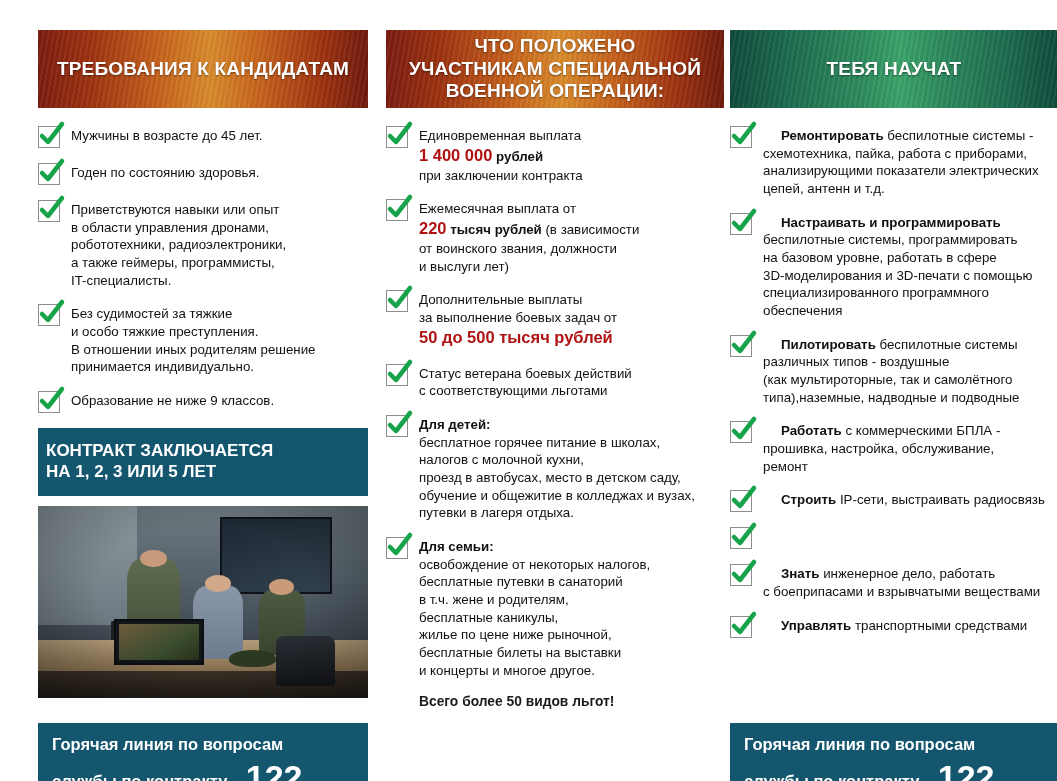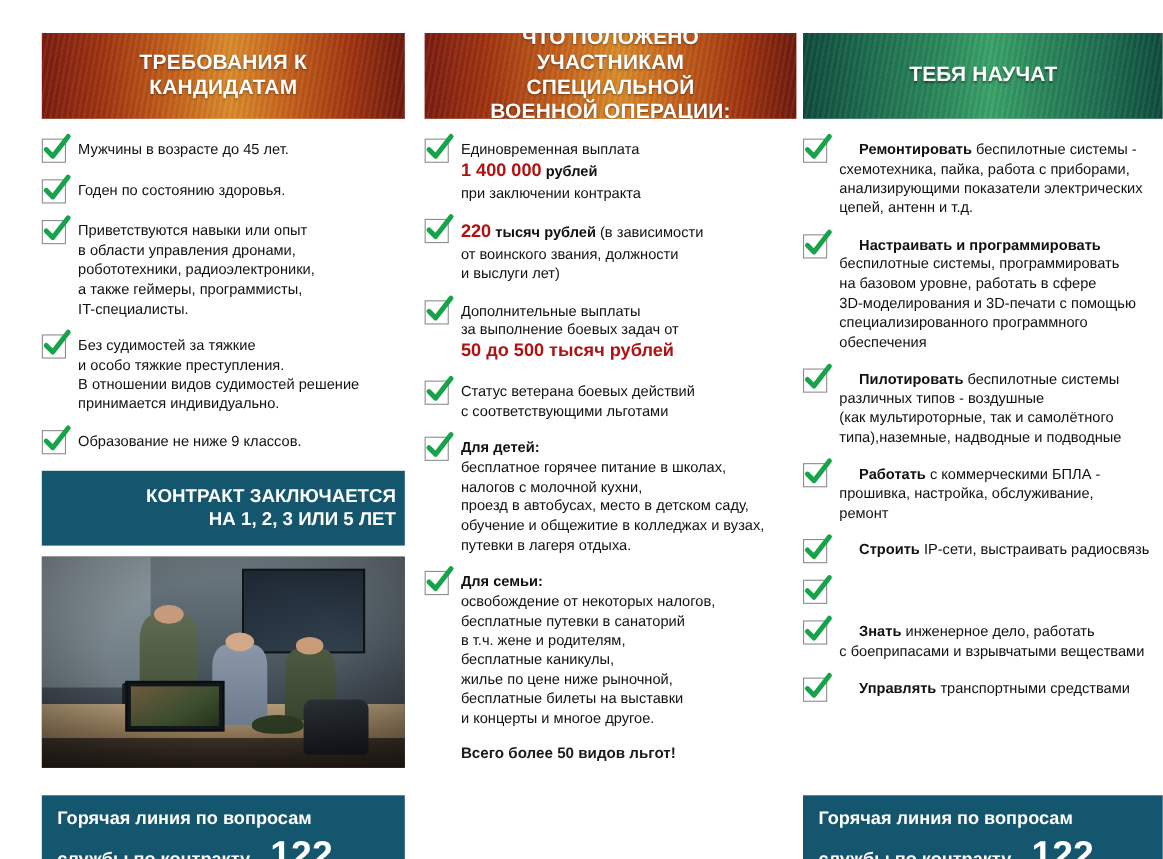--- a/index.html
+++ b/index.html
@@ -31,21 +31,21 @@
 
   
   .hdr {
     position: relative;
     height: 78px;
     display: flex;
     align-items: center;
     justify-content: center;
     text-align: center;
     box-sizing: border-box;
-    padding: 4px 25px;
+    padding: 4px 14px;
     color: #ffffff;
     font-weight: bold;
     font-size: 19px;
     line-height: 1.18;
     letter-spacing: 0.2px;
     text-shadow: 0 1px 2px rgba(0,0,0,0.45);
     overflow: hidden;
   }
   .hdr-orange {
     background:
@@ -97,21 +97,21 @@
     font-weight: bold;
     font-size: 16.5px;
   }
   .bold-line { font-weight: bold; }
 
   
   .banner {
     background: #14566e;
     color: #ffffff;
     font-weight: bold;
-    text-align: right;
+    text-align: left;
     box-sizing: border-box;
   }
   .contract-banner {
     margin-top: 4px;
     padding: 12px 8px 13px;
     font-size: 17px;
     line-height: 1.25;
   }
   .hotline {
     padding: 11px 14px 12px;
@@ -271,21 +271,21 @@
       </div>
 
       <div class="item">
         <span class="tick">
           <svg width="30" height="30" viewBox="0 0 30 30">
               <path d="M6 17 L12 23 L26 5" stroke="#17a34a" stroke-width="4.5" fill="none" stroke-linecap="round" stroke-linejoin="round"></path>
             </svg>
         </span>
         <span class="txt" style="white-space:pre-line">Без судимостей за тяжкие
 и особо тяжкие преступления.
-В отношении видов судимостей решение
+В отношении иных родителям решение
 принимается индивидуально.</span>
       </div>
 
       <div class="item">
         <span class="tick">
           <svg width="30" height="30" viewBox="0 0 30 30">
               <path d="M6 17 L12 23 L26 5" stroke="#17a34a" stroke-width="4.5" fill="none" stroke-linecap="round" stroke-linejoin="round"></path>
             </svg>
         </span>
         <span class="txt" style="white-space:pre-line">Образование не ниже 9 классов.</span>
@@ -344,20 +344,21 @@
         </span>
       </div>
 
       <div class="item">
         <span class="tick">
           <svg width="30" height="30" viewBox="0 0 30 30">
               <path d="M6 17 L12 23 L26 5" stroke="#17a34a" stroke-width="4.5" fill="none" stroke-linecap="round" stroke-linejoin="round"></path>
             </svg>
         </span>
         <span class="txt">
+          <div>Ежемесячная выплата от</div>
           <div class="nowrapnum"><span class="big-red">220</span> <span class="bold-line">тысяч рублей</span><span> (в зависимости</span></div>
           <div>от воинского звания, должности</div>
           <div>и выслуги лет)</div>
         </span>
       </div>
 
       <div class="item">
         <span class="tick">
           <svg width="30" height="30" viewBox="0 0 30 30">
               <path d="M6 17 L12 23 L26 5" stroke="#17a34a" stroke-width="4.5" fill="none" stroke-linecap="round" stroke-linejoin="round"></path>

